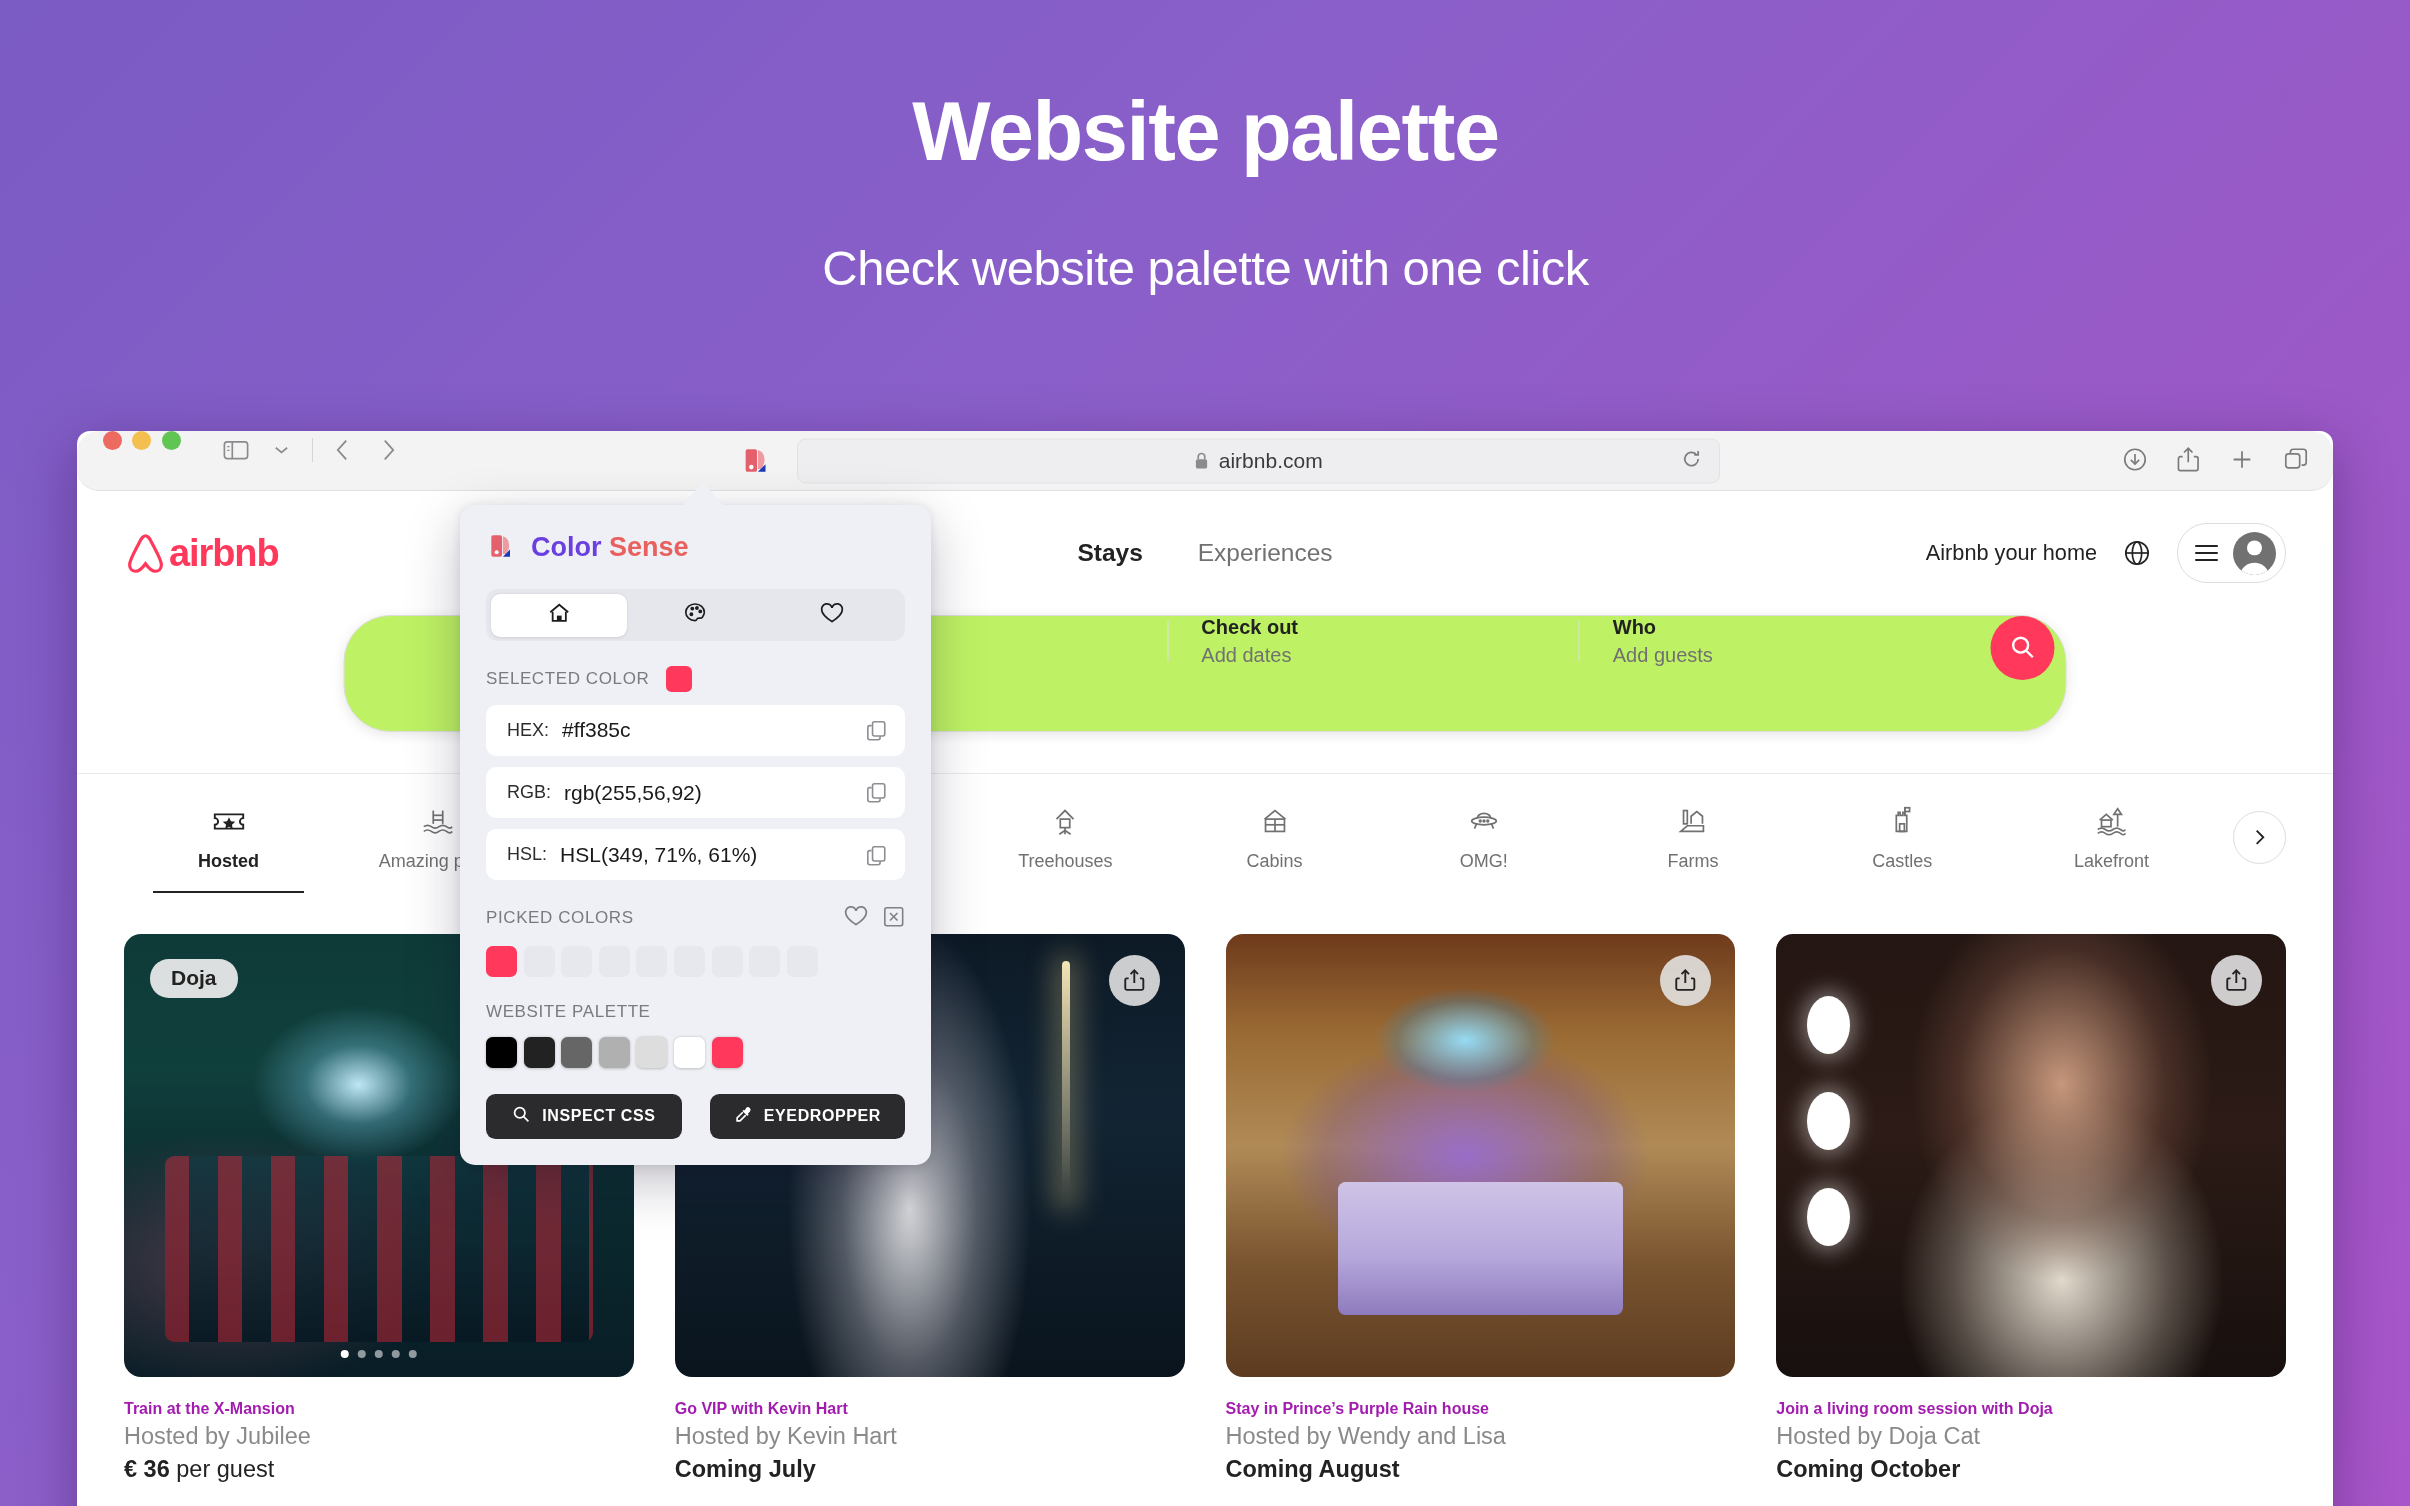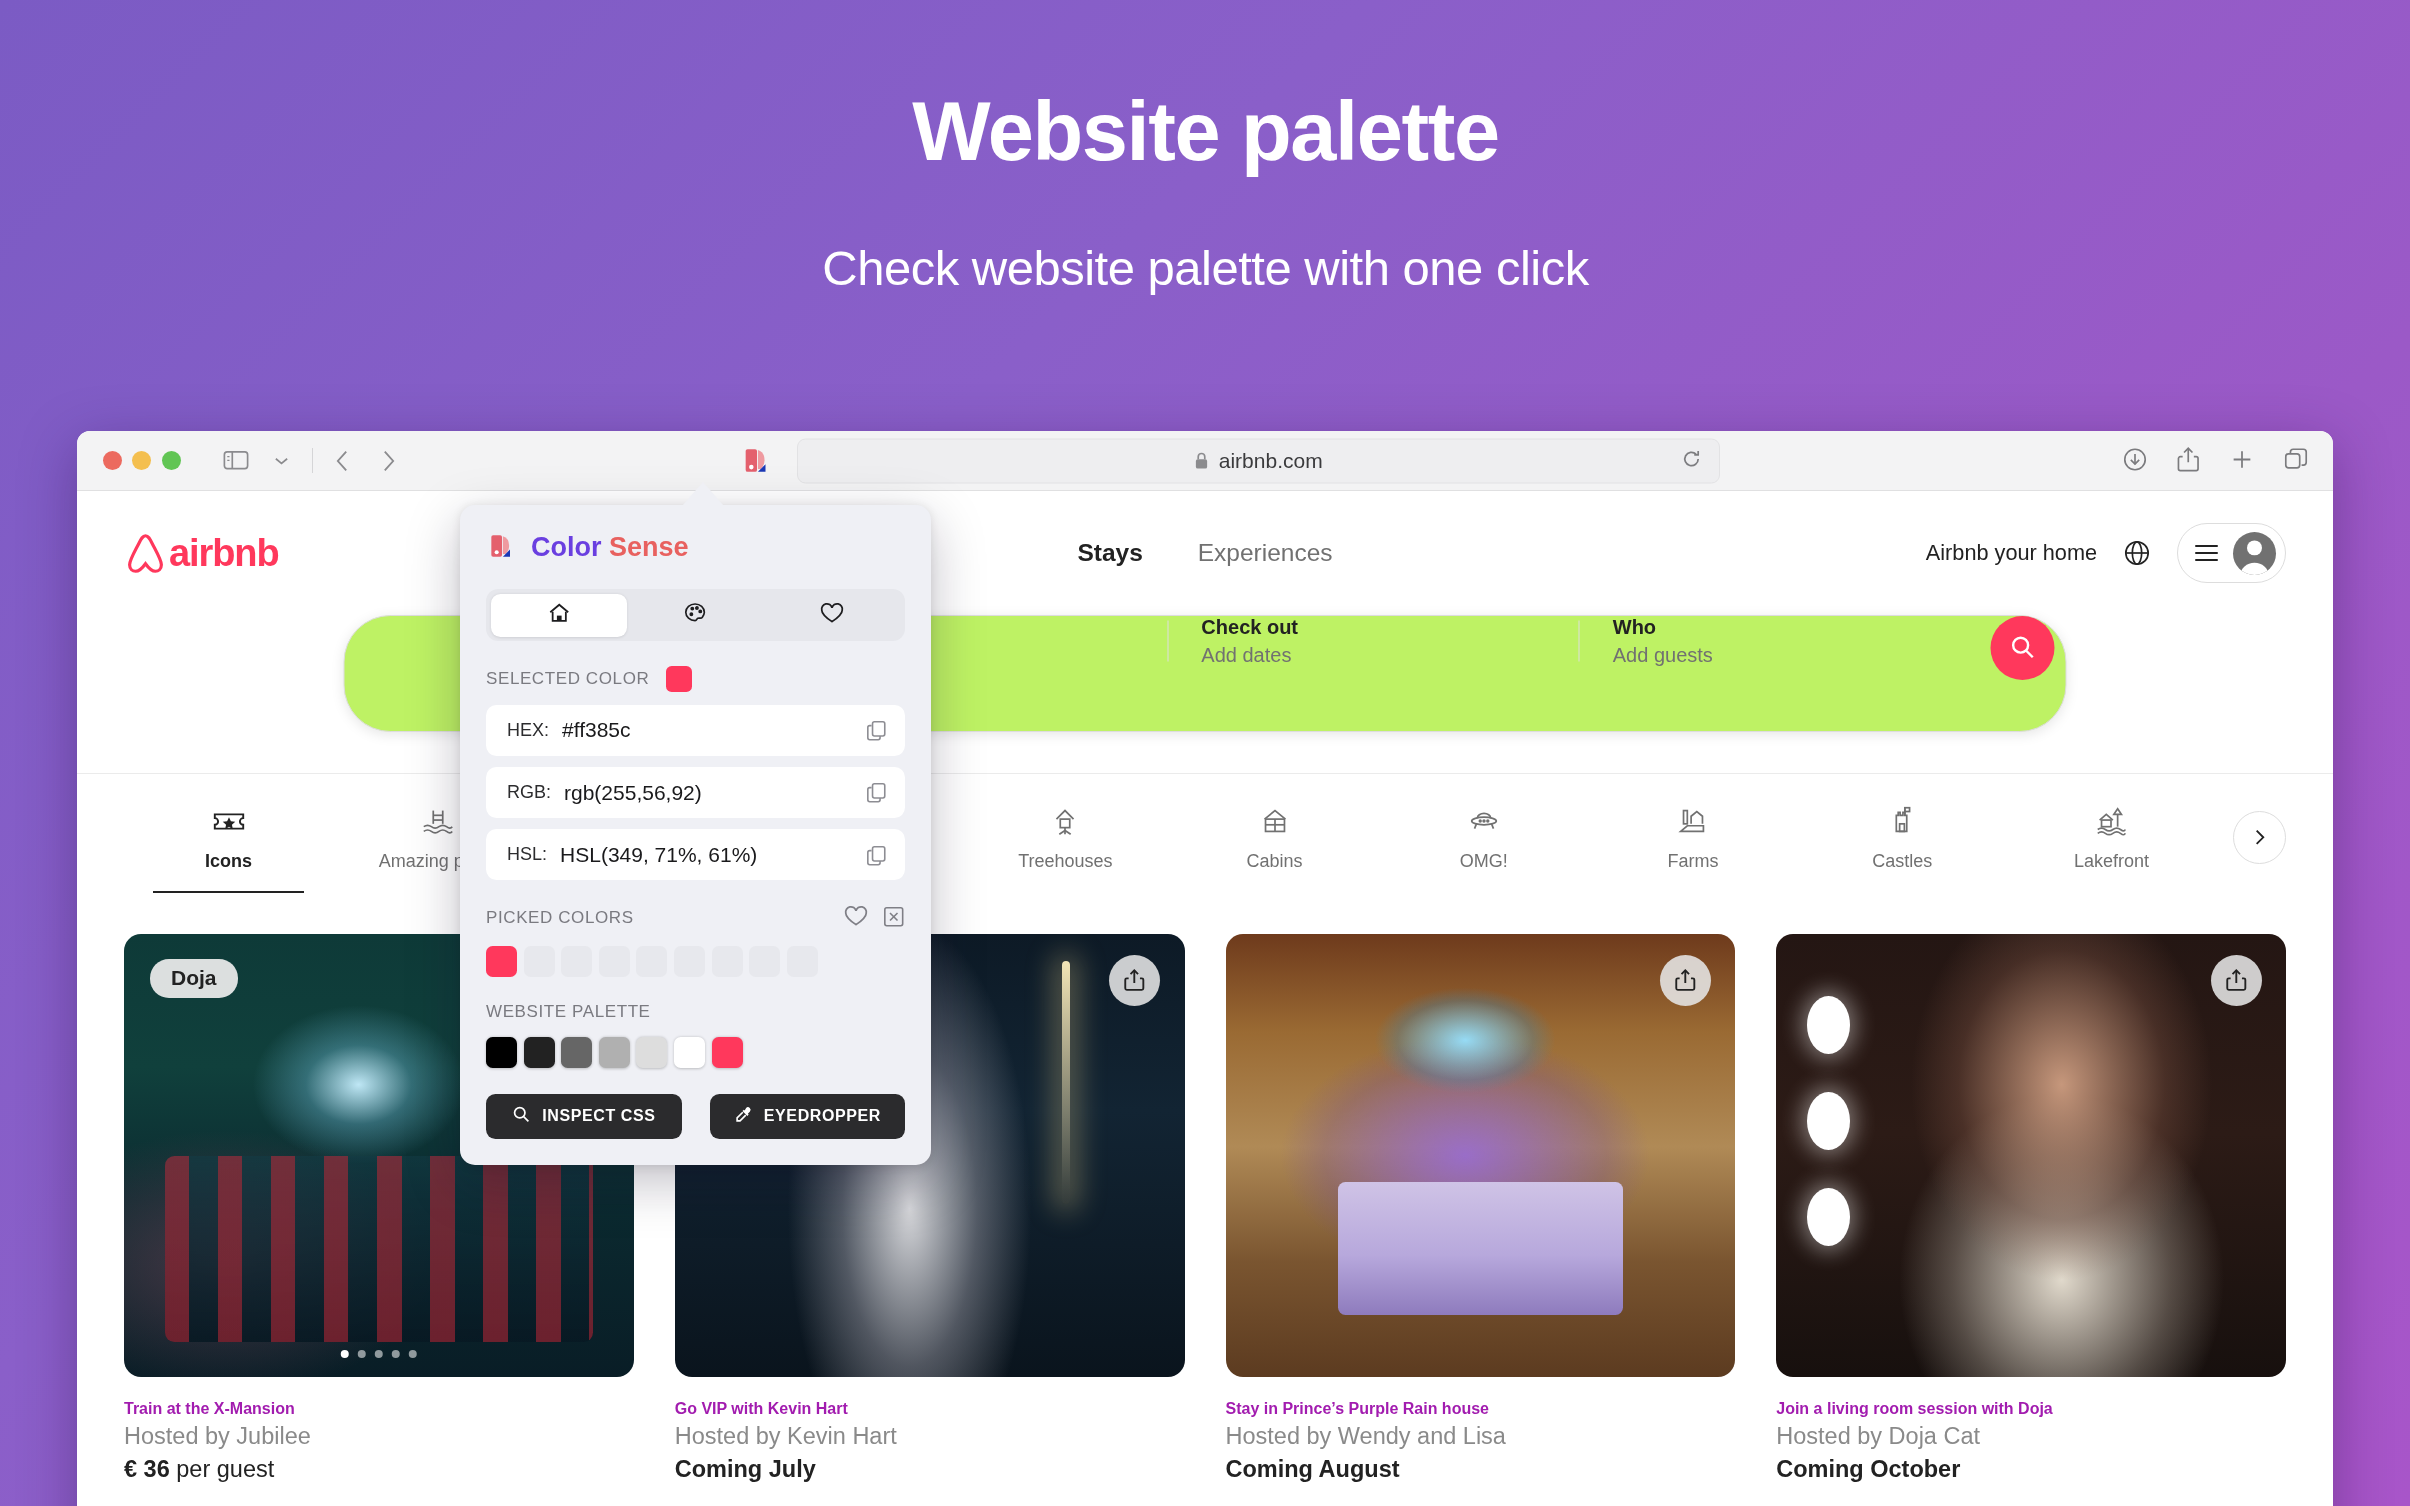--- a/index.html
+++ b/index.html
@@ -31,23 +31,24 @@
     width: 2256px; height: 1130px;
     background: #ffffff;
     border-radius: 13px 13px 0 0;
     box-shadow: 0 15px 56px rgba(40,10,70,0.35);
     overflow: hidden;
   }
   .chrome-bar {
     height: 60px;
     background: #f3f3f4;
     border-bottom: 0.9px solid #e0e0e1;
-    display: flex; align-items: center;
+    display: flex; align-items: flex-start;
     padding: 0 26px;
     position: relative;
+    border-radius: 22px;
   }
   .traffic { display: flex; gap: 10.4px; align-items: center; }
   .dot { width: 19px; height: 19px; border-radius: 50%; }
   .dot.r { background: #ec6a5f; }
   .dot.y { background: #f4bf4f; }
   .dot.g { background: #61c554; }
 
   .chrome-group { display: flex; align-items: center; gap: 7.5px; margin-left: 36px; }
   .cbtn {
     width: 38px; height: 38px;
@@ -513,21 +514,21 @@
       </div>
     </div>
 
     <div class="cats">
 
       <div class="cat active">
         <svg width="36" height="36" viewBox="0 0 38 38" fill="none" stroke="currentColor" stroke-width="2">
           <path d="M4 12 h30 v4 a3.5 3.5 0 0 0 0 7 v4 H4 v-4 a3.5 3.5 0 0 0 0 -7 z"></path>
           <path d="M19 15 l2 4.3 4.6 .5 -3.5 3.2 1 4.6 -4.1 -2.4 -4.1 2.4 1 -4.6 -3.5 -3.2 4.6 -.5 z" fill="currentColor" stroke="none"></path>
         </svg>
-        <span class="cat-label">Icons</span>
+        <span class="cat-label">Hosted</span>
       </div>
 
       <div class="cat">
         <svg width="36" height="36" viewBox="0 0 38 38" fill="none" stroke="currentColor" stroke-width="1.8">
           <line x1="14" y1="8" x2="14" y2="22"></line>
             <line x1="24" y1="8" x2="24" y2="22"></line>
           <line x1="14" y1="13" x2="24" y2="13"></line>
             <line x1="14" y1="18" x2="24" y2="18"></line>
           <path d="M4 25 q4 -3 8 0 t8 0 t8 0 t6 0"></path>
             <path d="M4 30 q4 -3 8 0 t8 0 t8 0 t6 0"></path>

